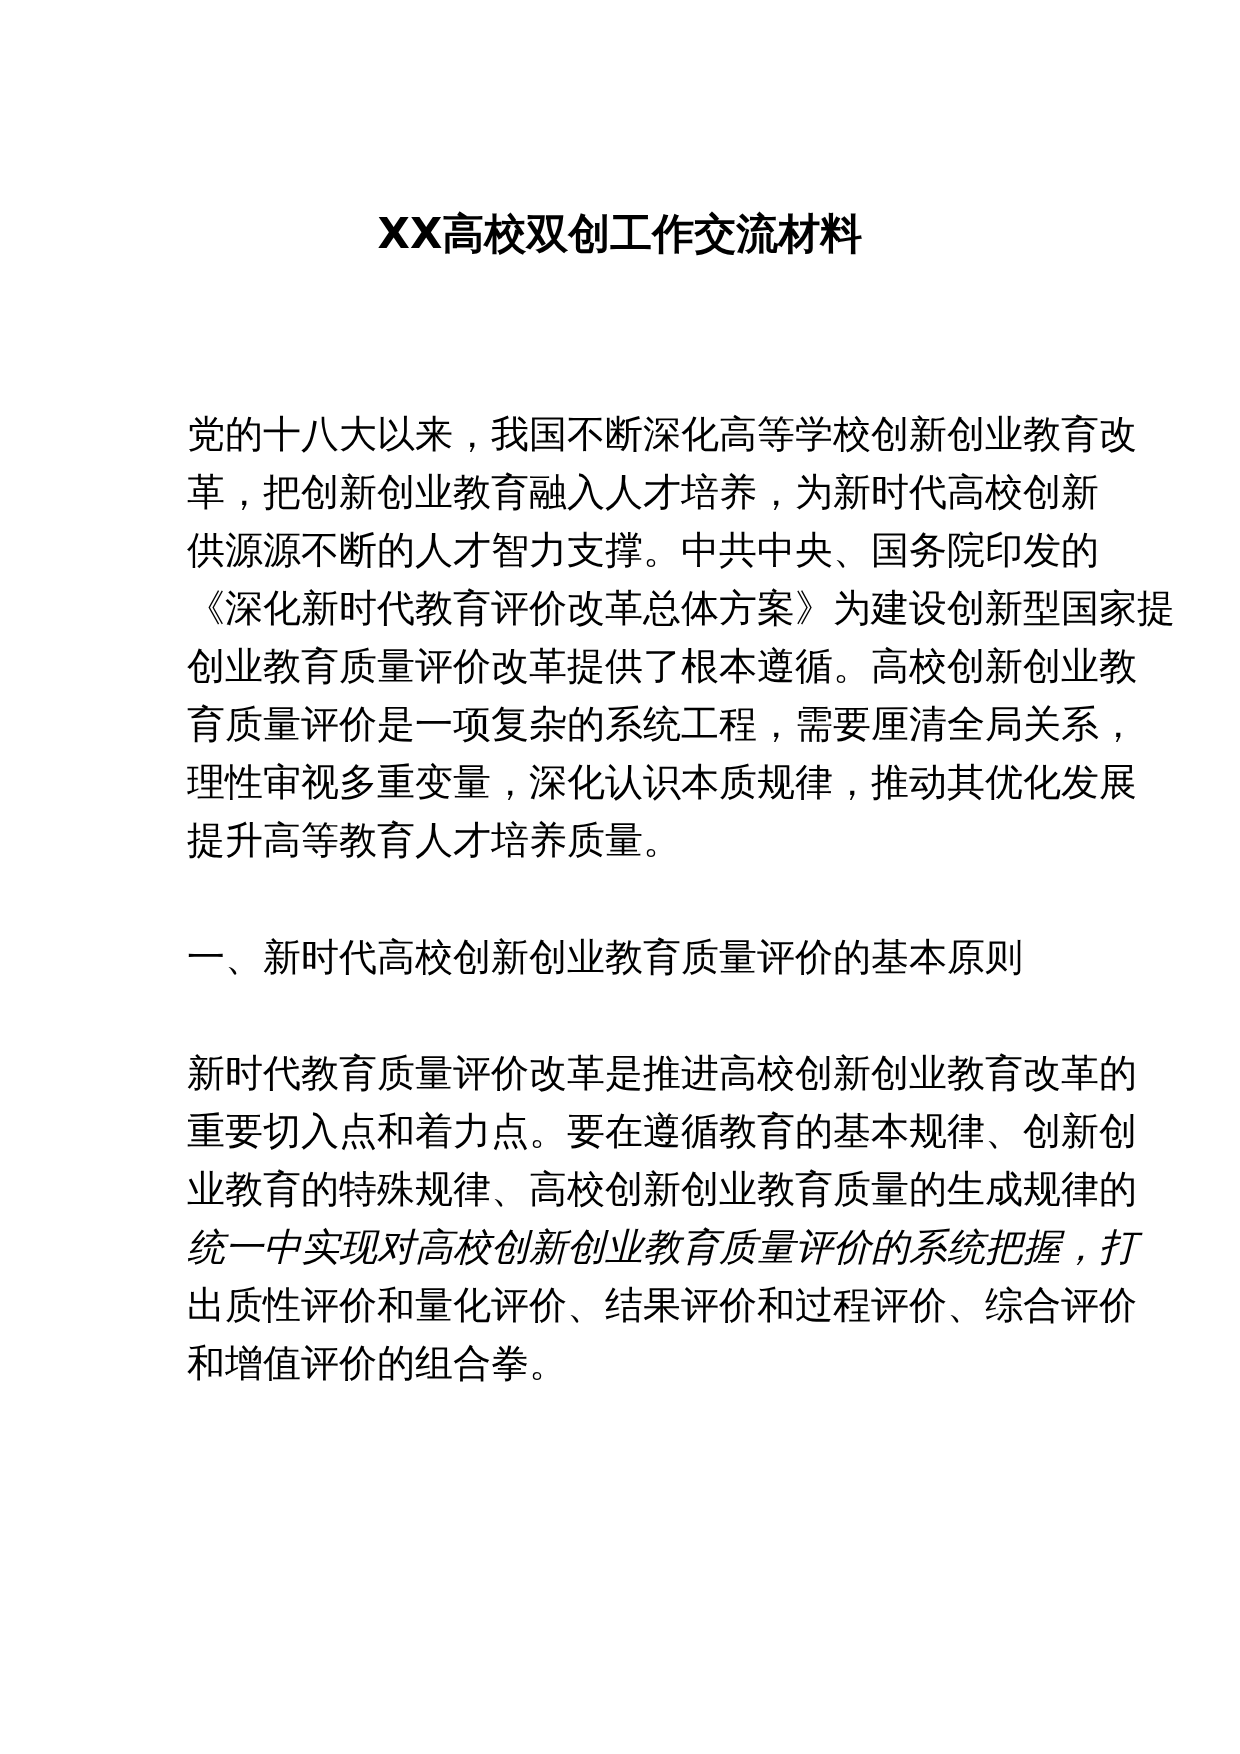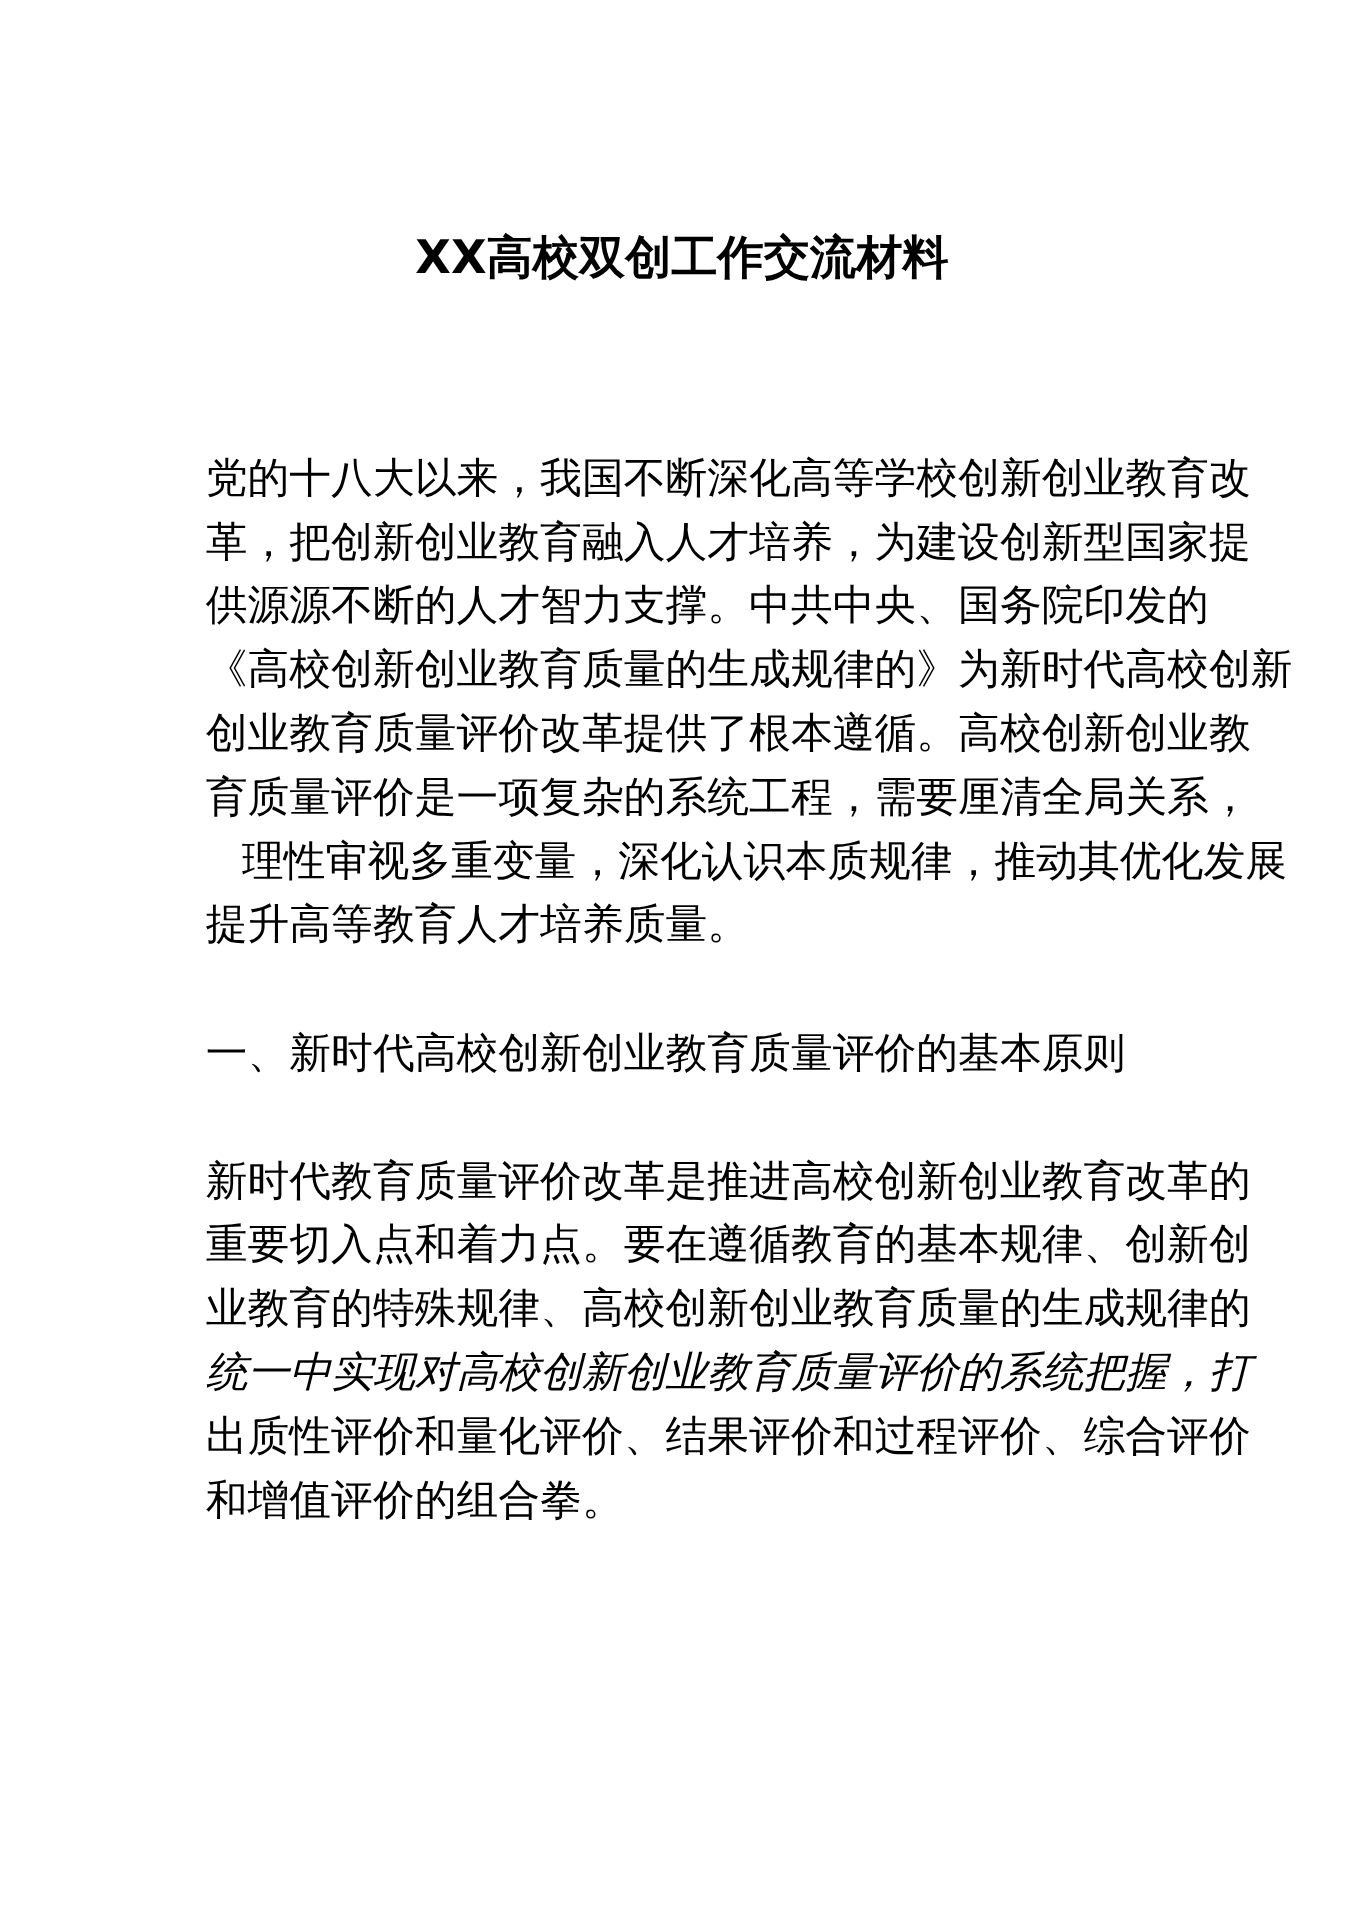--- a/index.html
+++ b/index.html
@@ -51,26 +51,26 @@
   </style>
 </head>
 <body>
 
 <div class="page">
 
   <h1 class="doc-title">XX高校双创工作交流材料</h1>
 
   <div>
     <p class="line l-justify" style="top:412px;">党的十八大以来，我国不断深化高等学校创新创业教育改</p>
-    <p class="line l-justify" style="top:470px;">革，把创新创业教育融入人才培养，为建设创新型国家提</p>
+    <p class="line l-justify" style="top:470px;">革，把创新创业教育融入人才培养，为新时代高校创新</p>
     <p class="line l-justify" style="top:528px;">供源源不断的人才智力支撑。中共中央、国务院印发的</p>
-    <p class="line l-justify" style="top:586px;">《高校创新创业教育质量的生成规律的》为新时代高校创新</p>
+    <p class="line l-justify" style="top:586px;">《深化新时代教育评价改革总体方案》为建设创新型国家提</p>
     <p class="line l-justify" style="top:644px;">创业教育质量评价改革提供了根本遵循。高校创新创业教</p>
     <p class="line l-justify" style="top:702px;">育质量评价是一项复杂的系统工程，需要厘清全局关系，</p>
-    <p class="line l-justify" style="top:760px;margin-left:33px;">理性审视多重变量，深化认识本质规律，推动其优化发展</p>
+    <p class="line l-justify" style="top:760px;">理性审视多重变量，深化认识本质规律，推动其优化发展</p>
     <p class="line" style="top:818px;">提升高等教育人才培养质量。</p>
   </div>
 
   <p class="line" style="top:935px;">一、新时代高校创新创业教育质量评价的基本原则</p>
 
   <div>
     <p class="line l-justify" style="top:1051px;">新时代教育质量评价改革是推进高校创新创业教育改革的</p>
     <p class="line l-justify" style="top:1109px;">重要切入点和着力点。要在遵循教育的基本规律、创新创</p>
     <p class="line l-justify" style="top:1167px;">业教育的特殊规律、高校创新创业教育质量的生成规律的</p>
     <p class="line l-justify" style="top:1225px;font-style:italic;">统一中实现对高校创新创业教育质量评价的系统把握，打</p>

